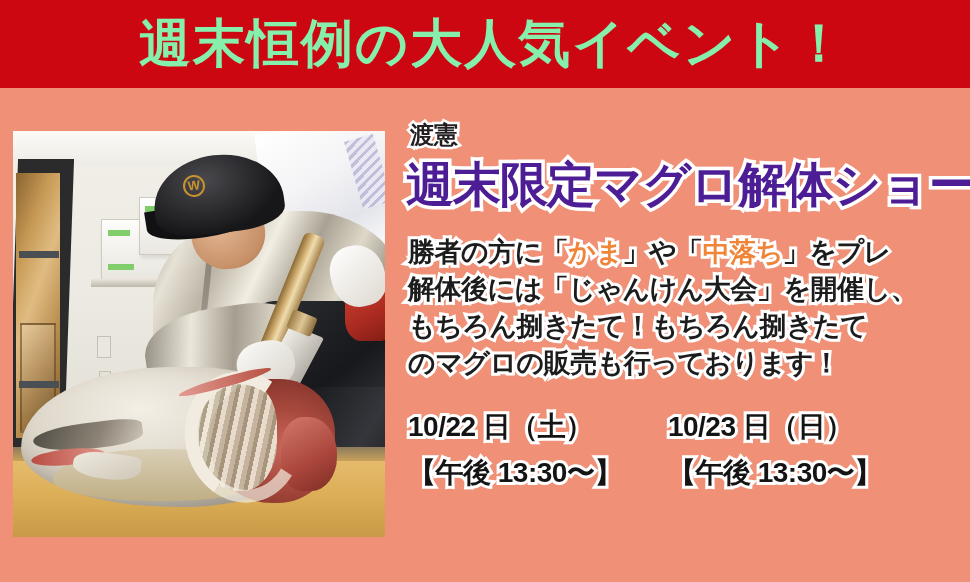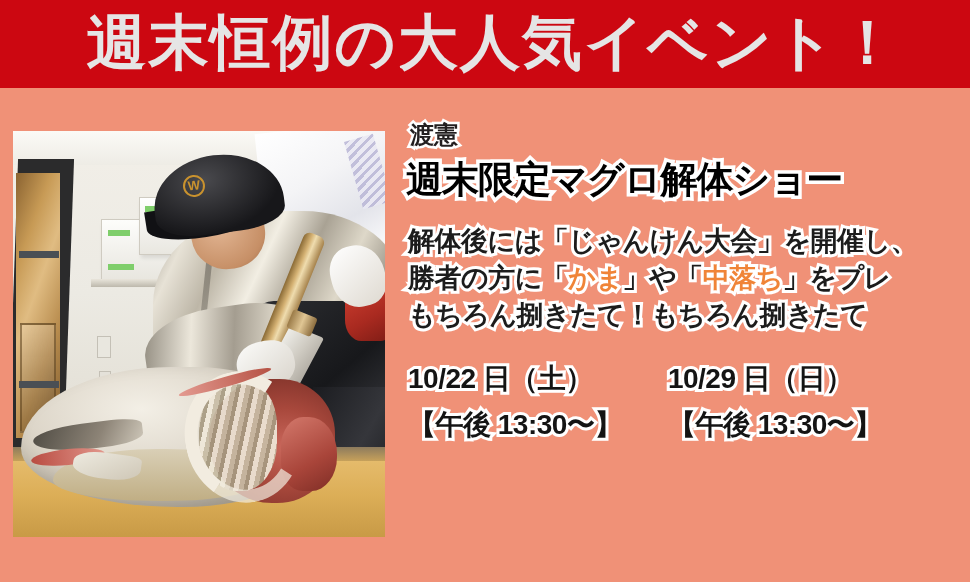--- a/index.html
+++ b/index.html
@@ -22,22 +22,22 @@
     left: 0;
     top: 0;
     width: 970px;
     height: 88px;
     background: #CC0711;
     display: flex;
     align-items: center;
     justify-content: center;
   }
   .banner-title {
-    color: #e5e5e5;
-    font-size: 60px;
+    color: #86efac;
+    font-size: 52px;
     font-weight: 700;
     letter-spacing: 2px;
     line-height: 1;
     white-space: nowrap;
     transform: translateY(-1px);
     margin-left: 16px;
   }
 
   
   .photo-frame {
@@ -327,23 +327,23 @@
     font-weight: 700;
     color: #231f20;
     line-height: 1;
     margin: 9px 0 0 4px;
     -webkit-text-stroke: 5px #ffffff;
     paint-order: stroke fill;
     letter-spacing: 0px;
   }
 
   .main-title {
-    font-size: 37px;
-    font-weight: 700;
-    color: #000000;
+    font-size: 48px;
+    font-weight: 700;
+    color: #4c1d95;
     line-height: 1;
     margin: 14px 0 0 0;
     letter-spacing: -1px;
     white-space: nowrap;
     -webkit-text-stroke: 7px #ffffff;
     paint-order: stroke fill;
   }
 
   .body-copy {
     margin: 25px 0 0 2px;
@@ -449,31 +449,32 @@
     </div>
   </div>
 
   <div class="text-col">
 
     <div class="sub-brand">渡憲</div>
 
     <div class="main-title">週末限定マグロ解体ショー</div>
 
     <div class="body-copy">
+        <span class="ln"><span>勝者の方に「</span><span class="hl">かま</span><span>」や「</span><span class="hl">中落ち</span><span>」をプレ</span></span>
         <span class="ln"><span>解体後には「じゃんけん大会」を開催し、</span></span>
-        <span class="ln"><span>勝者の方に「</span><span class="hl">かま</span><span>」や「</span><span class="hl">中落ち</span><span>」をプレ</span></span>
         <span class="ln"><span>もちろん捌きたて！もちろん捌きたて</span></span>
+        <span class="ln"><span>のマグロの販売も行っております！</span></span>
       </div>
 
     <div class="dates">
         <div class="date-block">
           <span>10/22 日（土）</span>
           <span>【午後 13:30〜】</span>
         </div>
         <div class="date-block">
-          <span>10/29 日（日）</span>
+          <span>10/23 日（日）</span>
           <span>【午後 13:30〜】</span>
         </div>
       </div>
 
   </div>
 
 </div>
 
 </body></html>

